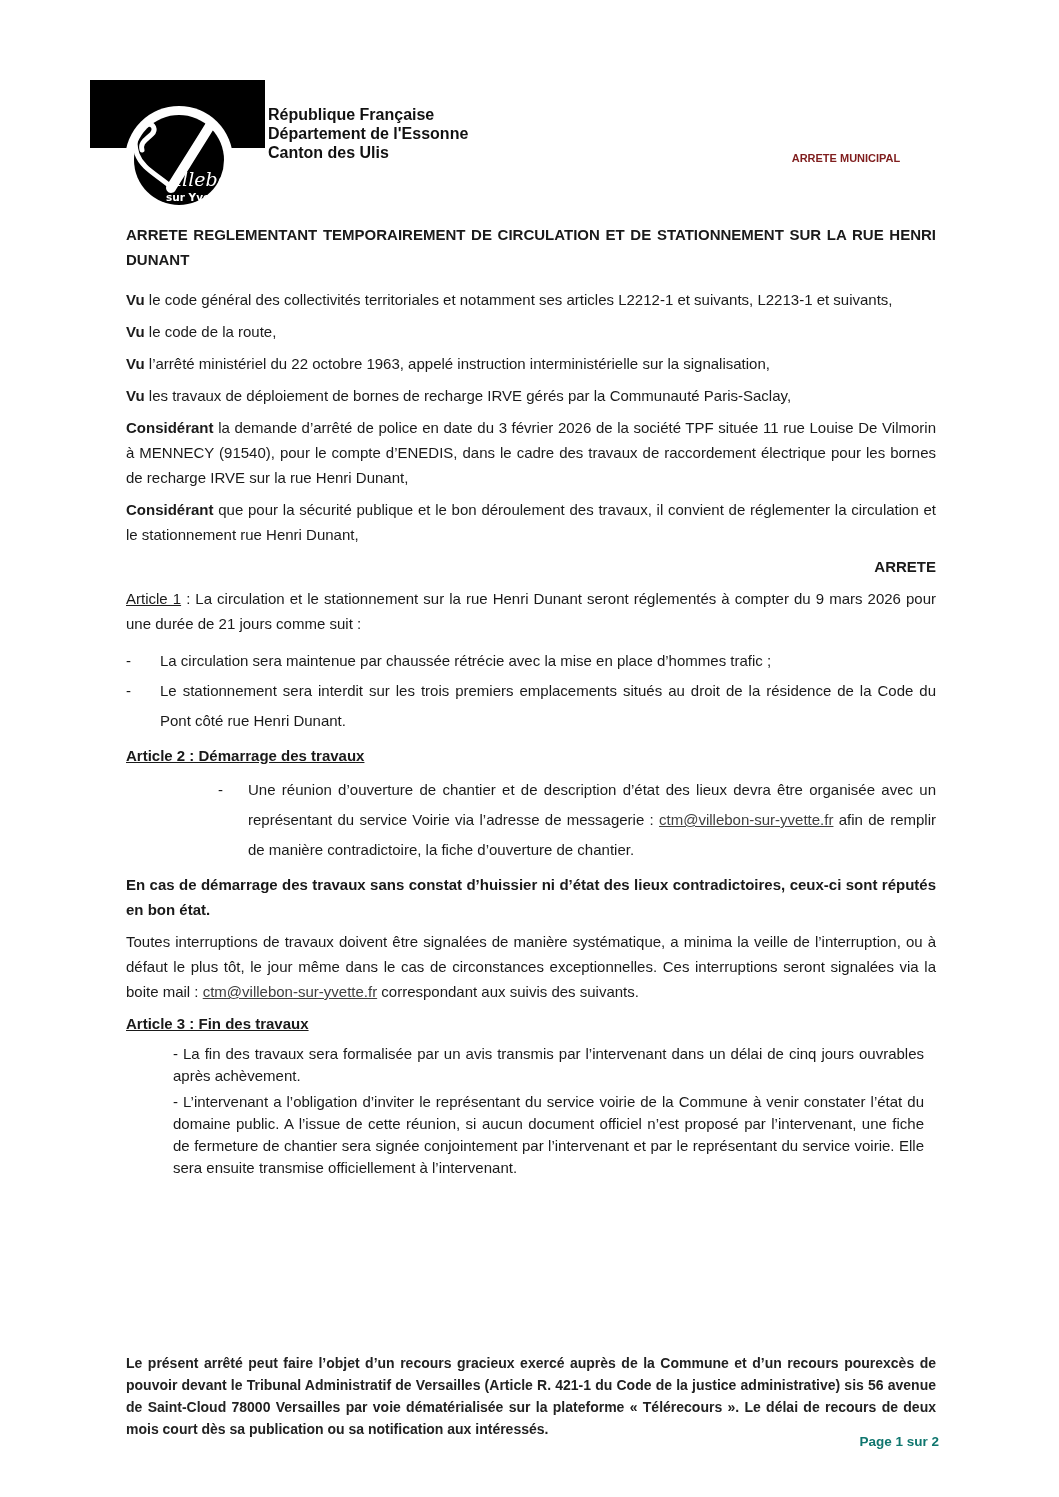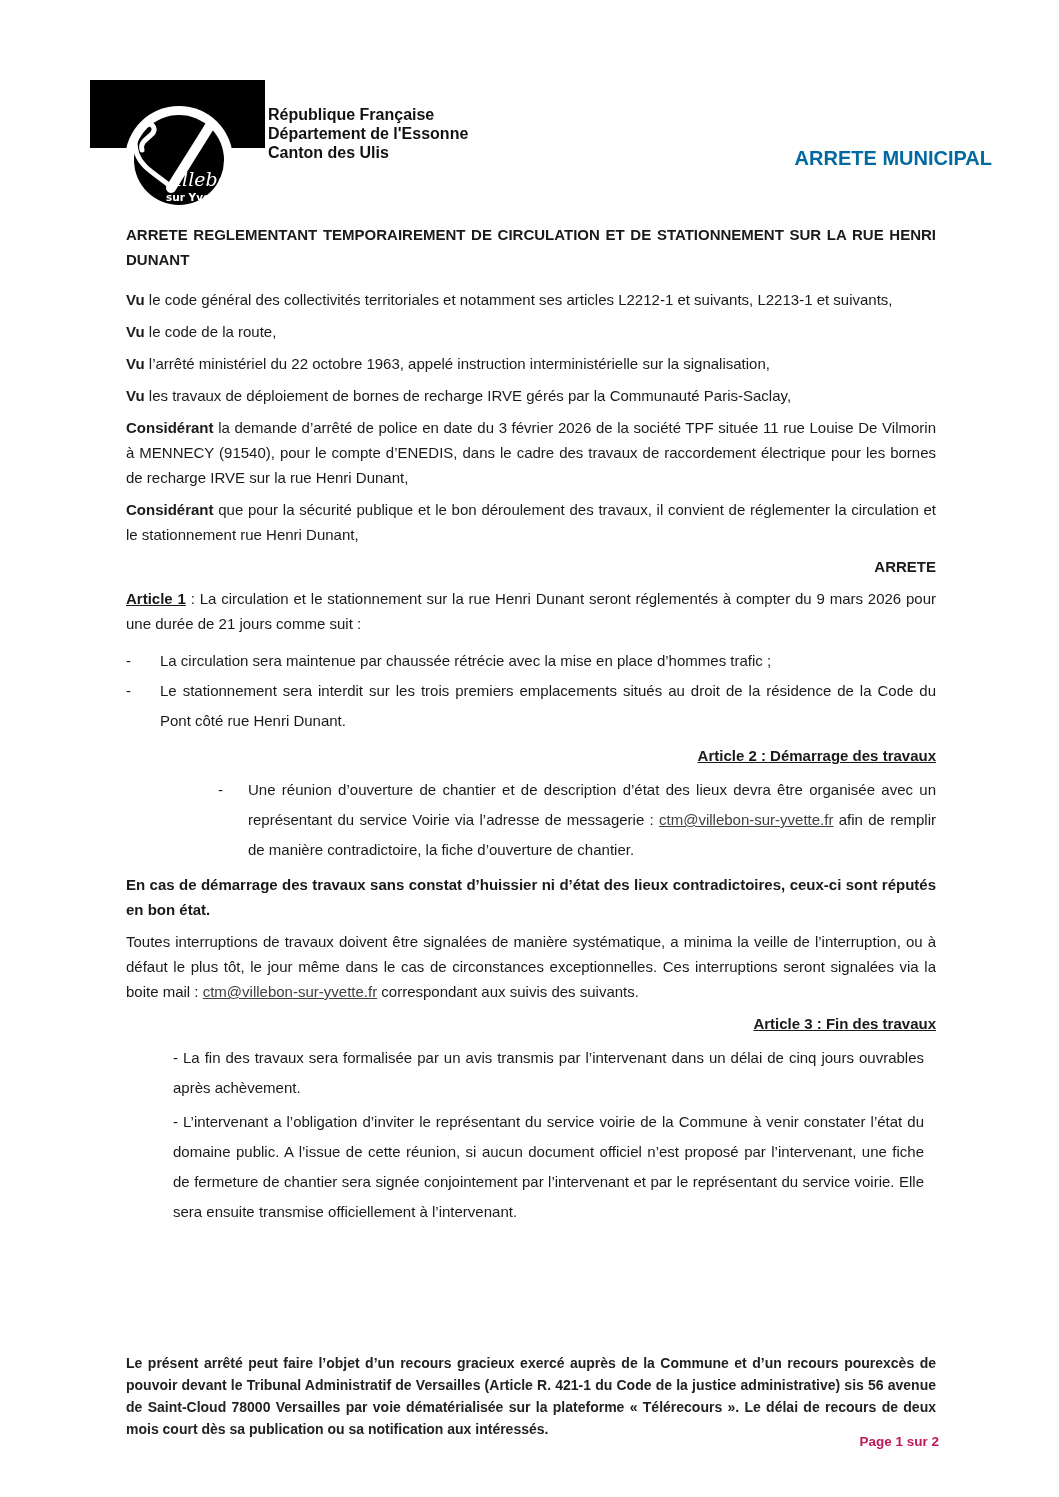--- a/index.html
+++ b/index.html
@@ -13,51 +13,51 @@
     overflow: hidden;
   }
   
   .logo-svg { position: absolute; left: 90px; top: 80px; }
   .org-lines {
     position: absolute; left: 268px; top: 105px;
     font-size: 16px; font-weight: 700; line-height: 19px; color: #111;
   }
   .doc-head {
     position: absolute; left: 700px; top: 146px; width: 292px;
-    text-align: right; font-weight: 700; font-size: 20px; line-height: 25px; color: #0369a1;
+    text-align: center; font-weight: 700; font-size: 11px; line-height: 25px; color: #7f1d1d;
   }
   
   .content {
     position: absolute; left: 126px; top: 222px; width: 810px;
     font-size: 15px; line-height: 25px;
   }
   .para { margin: 0 0 7px 0; text-align: justify; }
   .title-para { font-weight: 700; margin-bottom: 15px; }
   .lead { font-weight: 700; }
-  .lead-underline { font-weight: 700; text-decoration: underline; }
+  .lead-underline { font-weight: 400; text-decoration: underline; }
   .center-head { text-align: right; font-weight: 700; margin: 4px 0 7px 0; }
-  .art-head { font-weight: 700; text-decoration: underline; margin: 4px 0 7px 0; text-align: right; }
+  .art-head { font-weight: 700; text-decoration: underline; margin: 4px 0 7px 0; text-align: left; }
   .bullet-list { margin: 10px 0 7px 0; }
   .bullet-row { display: flex; line-height: 30px; }
   .bullet-marker { flex: 0 0 34px; }
   .bullet-text { flex: 1; text-align: justify; }
   .indent-bullet { display: flex; margin: 0 0 7px 92px; line-height: 30px; }
   .indent-bullet .bullet-marker { flex: 0 0 30px; }
   .warning { font-weight: 700; }
   .art3-items { margin-left: 47px; }
-  .art3-item { text-align: justify; line-height: 30px; margin: 0 12px 4px 0; }
+  .art3-item { text-align: justify; line-height: 22px; margin: 0 12px 4px 0; }
   a.mail-link { color: #404040; text-decoration: underline; cursor: pointer; }
   
   .footer {
     position: absolute; left: 126px; top: 1352px; width: 810px;
     font-size: 14px; font-weight: 700; line-height: 22px; text-align: justify; color: #222;
   }
   .page-num {
     position: absolute; right: 120px; top: 1434px;
-    font-size: 13.5px; font-weight: 600; color: #be185d;
+    font-size: 13.5px; font-weight: 600; color: #0f766e;
   }
 </style>
 </head>
 <body>
 
 <div class="page">
 
   <svg class="logo-svg" width="200" height="170" viewBox="0 0 200 170">
     <rect x="0" y="0" width="175" height="68" fill="#000000"></rect>
     <circle cx="89" cy="80" r="54" fill="#ffffff"></circle>

